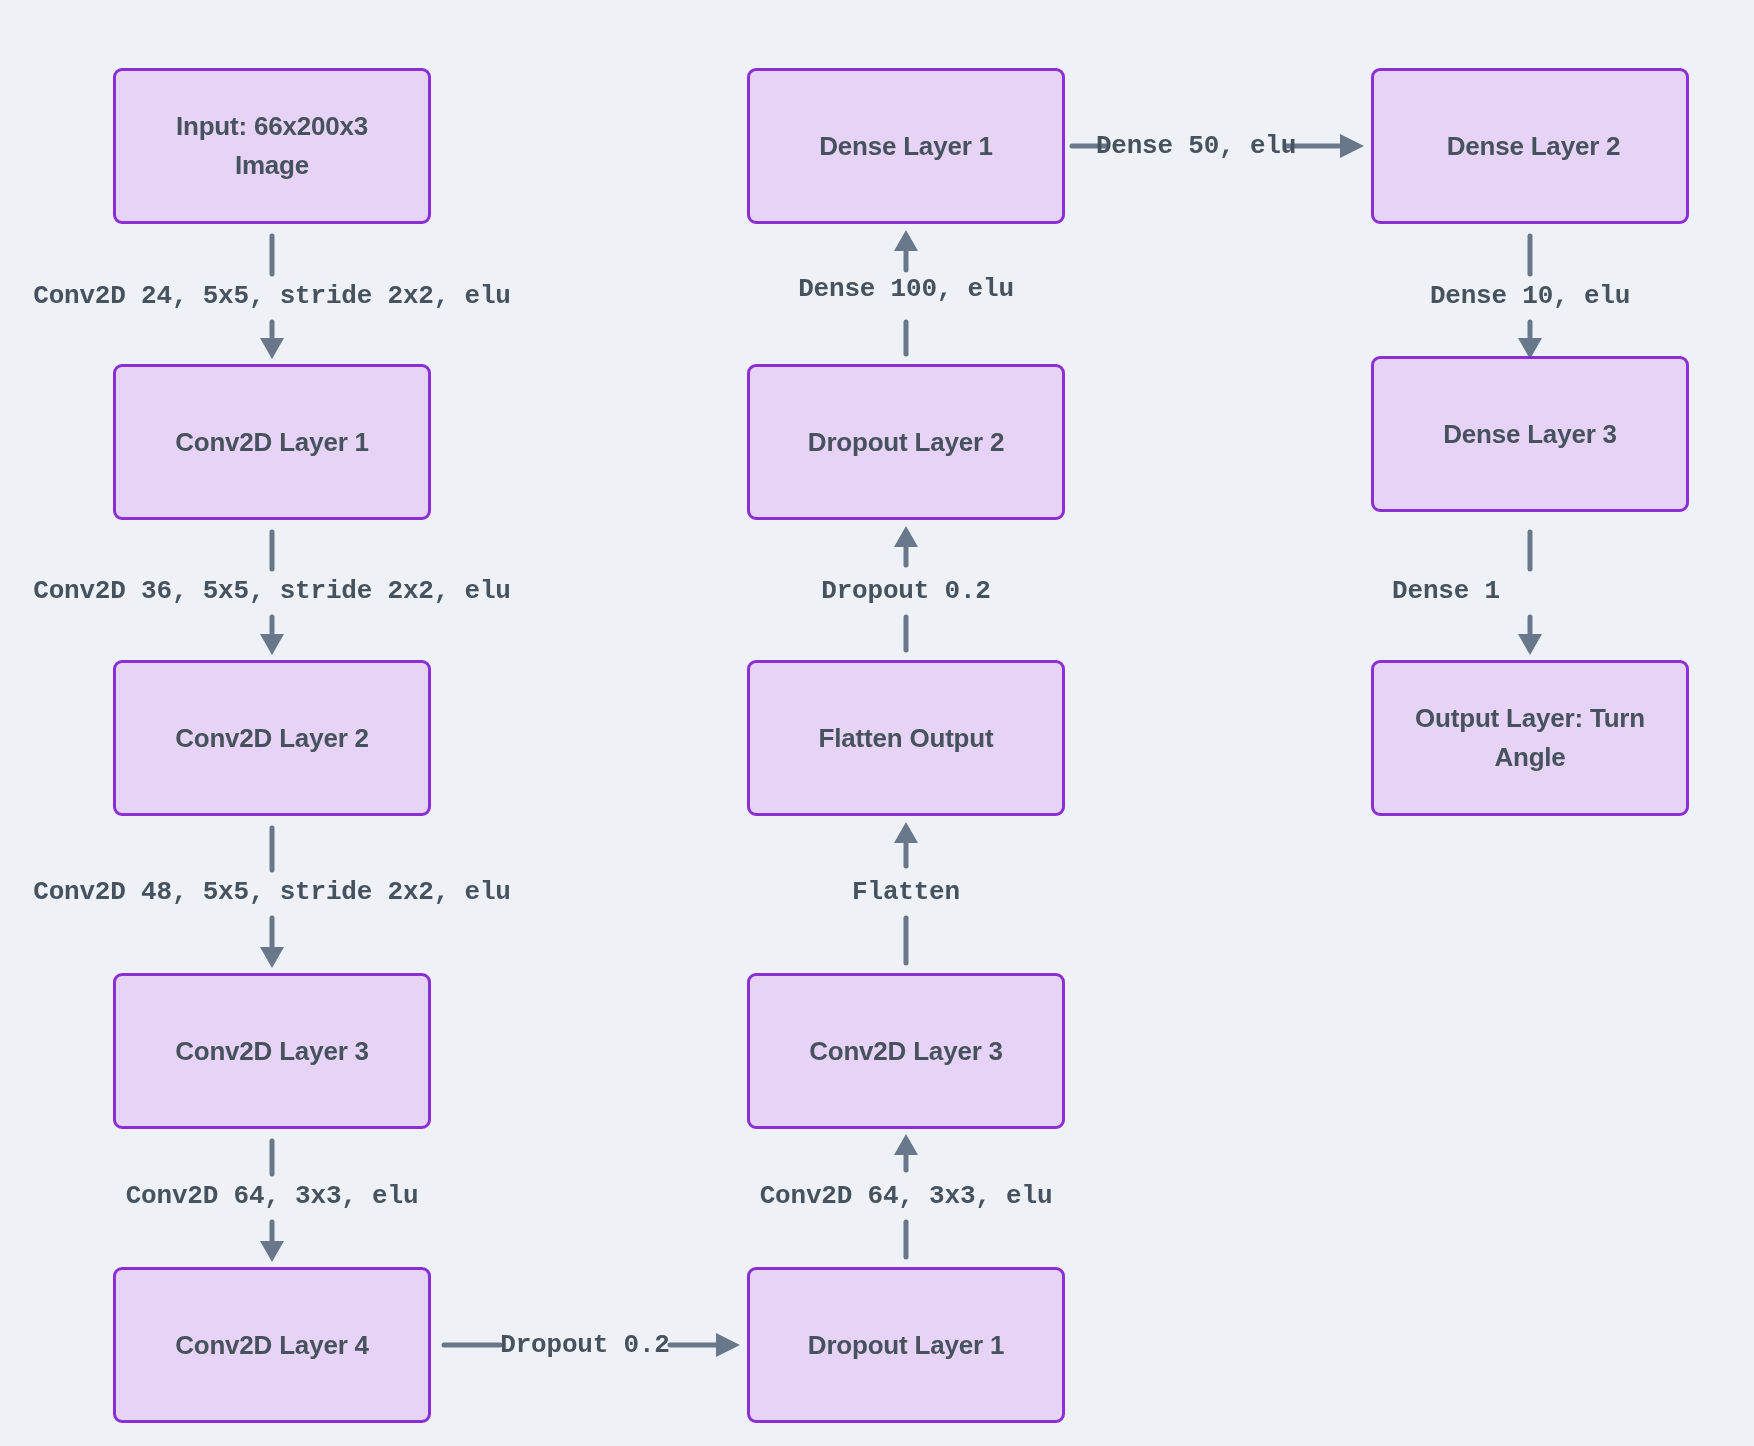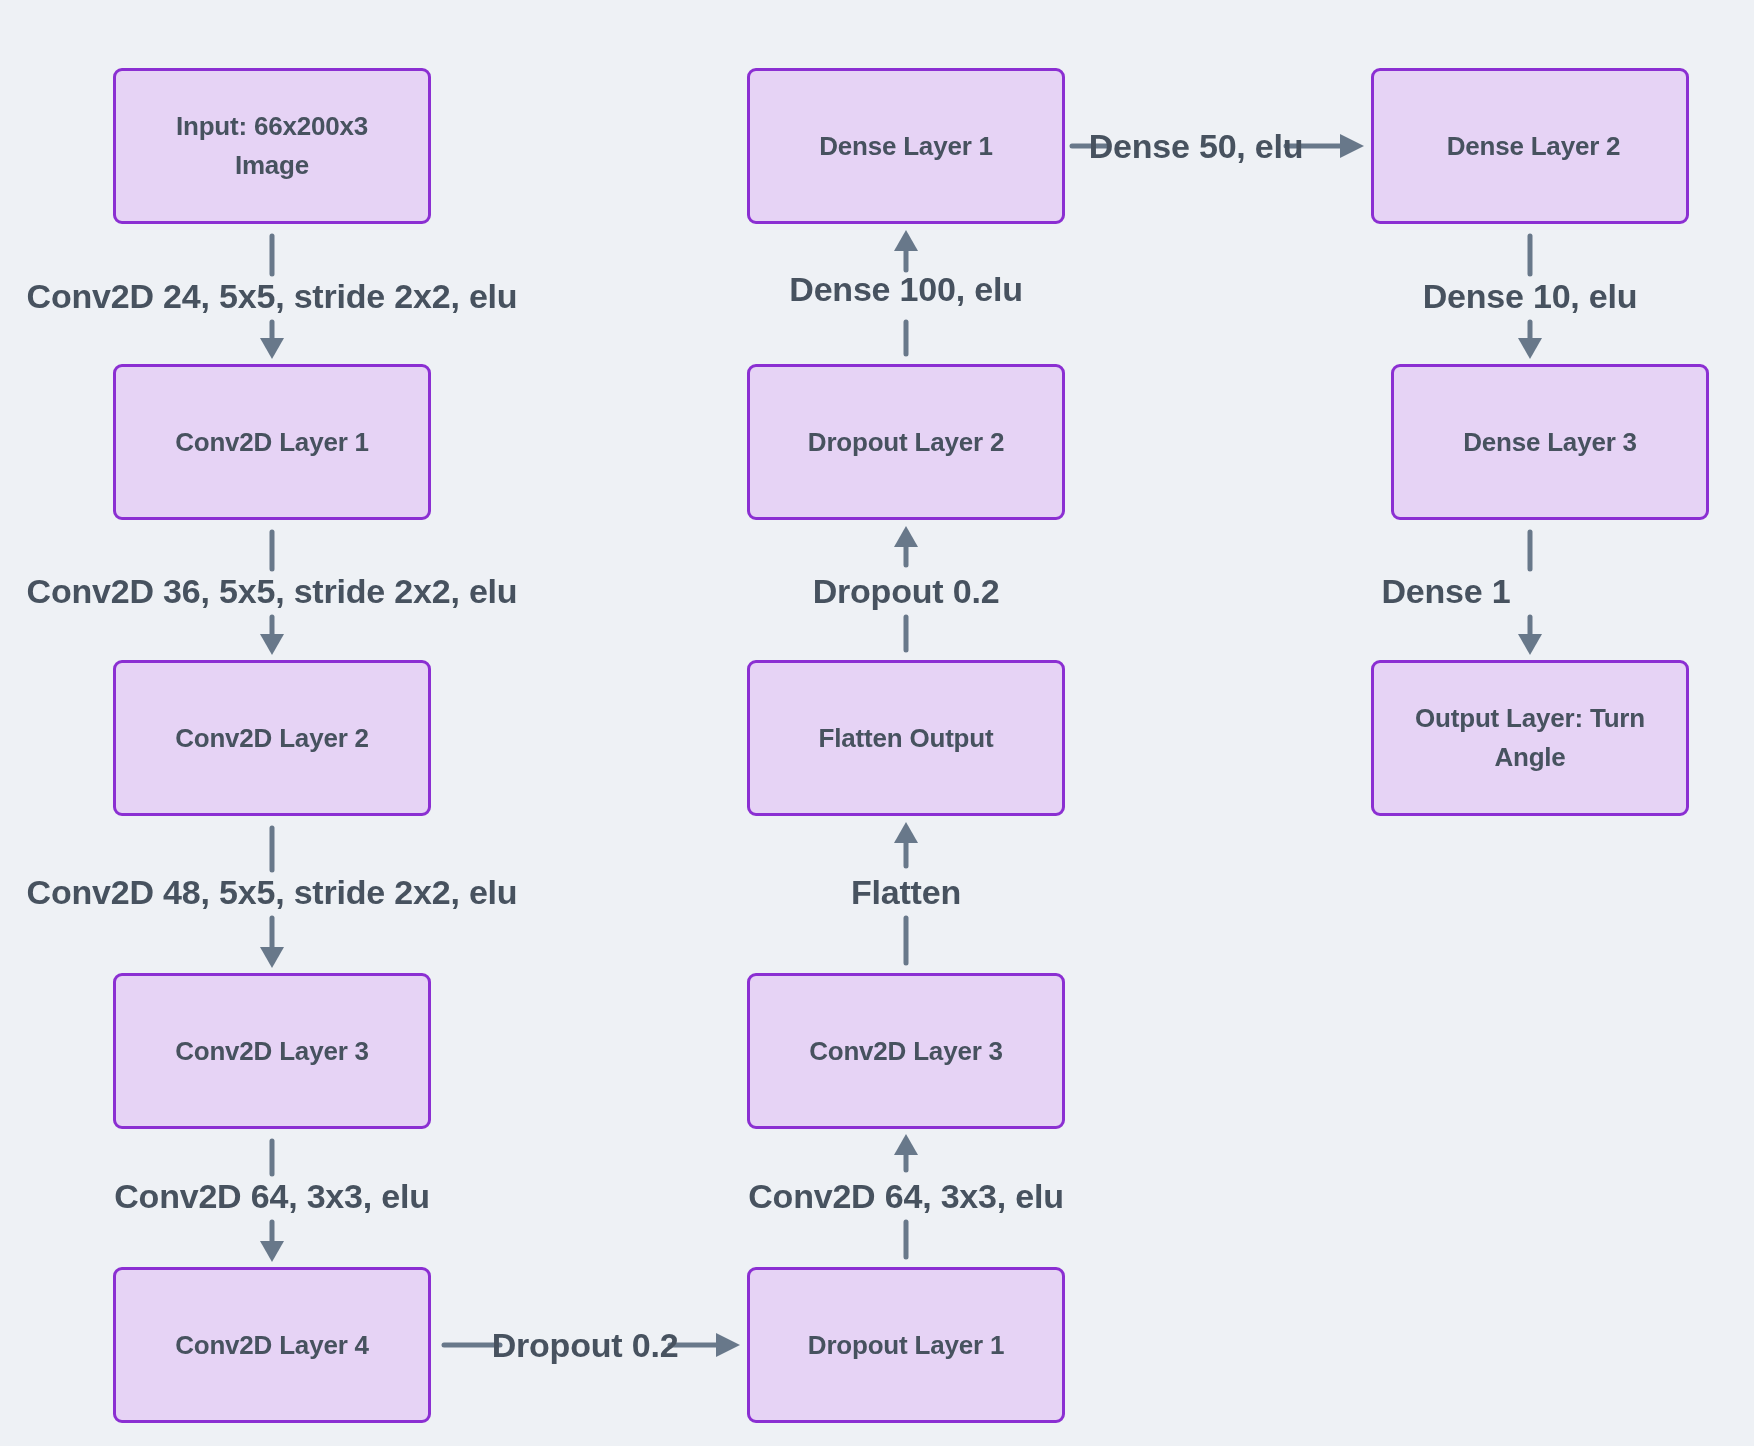--- a/index.html
+++ b/index.html
@@ -36,23 +36,24 @@
     font-size: 26px;
     font-weight: 600;
     letter-spacing: -0.2px;
     line-height: 1.5;
   }
   .edge-label {
     position: absolute;
     transform: translate(-50%, -50%);
     white-space: nowrap;
     color: #47525f;
-    font-size: 34px;
+    font-size: 26px;
     font-weight: 600;
     letter-spacing: -0.2px;
+    font-family: Liberation Mono, monospace;
   }
   .edges-layer line { stroke: #68788a; stroke-width: 5; stroke-linecap: round; }
   .edges-layer polygon { fill: #68788a; }
 </style>
 </head>
 <body>
 
 <div class="stage">
 
   <svg class="edges-layer" width="1754" height="1446" viewBox="0 0 1754 1446" xmlns="http://www.w3.org/2000/svg">
@@ -151,21 +152,21 @@
   <div class="node" style="left:747px; top:973px;">
     <span>Conv2D Layer 3</span>
   </div>
   <div class="node" style="left:747px; top:1267px;">
     <span>Dropout Layer 1</span>
   </div>
 
   <div class="node" style="left:1371px; top:68px;padding-left:27px;">
     <span>Dense Layer 2</span>
   </div>
-  <div class="node" style="left:1371px; top:364px;margin-left:20px;">
+  <div class="node" style="left:1371px; top:356px;">
     <span>Dense Layer 3</span>
   </div>
   <div class="node" style="left:1371px; top:660px;">
     <span>Output Layer: Turn Angle</span>
   </div>
 
   <div class="edge-label" style="left:272px; top:296px;">Conv2D 24, 5x5, stride 2x2, elu</div>
   <div class="edge-label" style="left:272px; top:591px;">Conv2D 36, 5x5, stride 2x2, elu</div>
   <div class="edge-label" style="left:272px; top:892px;">Conv2D 48, 5x5, stride 2x2, elu</div>
   <div class="edge-label" style="left:272px; top:1196px;">Conv2D 64, 3x3, elu</div>

